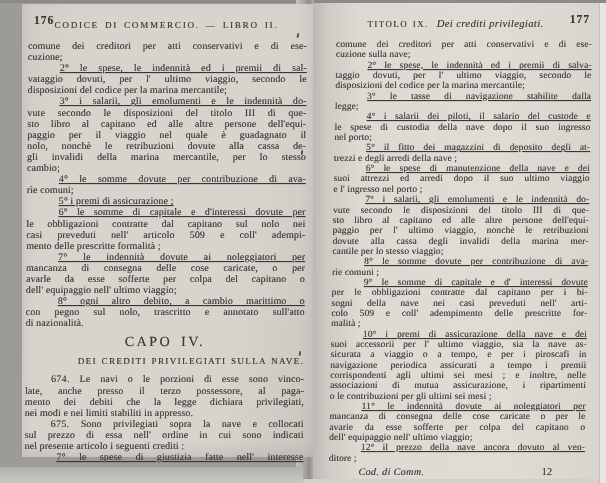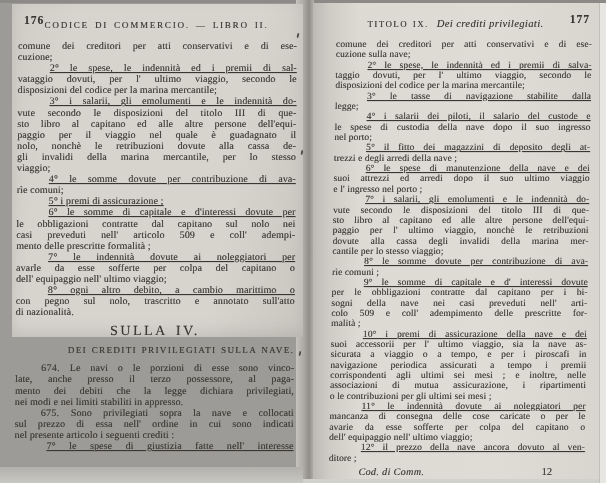--- a/index.html
+++ b/index.html
@@ -18,21 +18,21 @@
   .bottom-left-band{position:absolute;left:0;top:467px;width:303px;height:16px;
     background:linear-gradient(#b2b0ac,#c9c7c2);}
   .bottom-right-band{position:absolute;left:303px;top:479px;width:303px;height:4px;background:#d2d0cc;}
   .right-strip{position:absolute;right:0;top:3px;width:6px;height:480px;background:#e8e6e2;
     border-left:1px solid #c2c0bb;}
   .gutter{position:absolute;left:296px;top:0;width:18px;height:483px;
     background:linear-gradient(to right,#c6c3be 0%,#aba8a3 45%,var(--gutter-shadow) 72%,#b3b0ab 100%);}
 
   .page{position:absolute;color:var(--ink);
     text-shadow:0.3px 0.3px 0.6px rgba(58,55,51,0.45);}
-  .page-left{left:12px;top:4px;width:291px;height:333px;
+  .page-left{left:22px;top:4px;width:291px;height:453px;
     background:linear-gradient(100deg,#d0cdc7 0%,var(--paper-left) 18%,var(--paper-left) 72%,#c9c6c0 100%);
     box-shadow:inset 0 -6px 14px rgba(110,106,98,0.18);}
   .page-right{left:313px;top:3px;width:287px;height:476px;
     background:linear-gradient(to right,#bcb9b4 0px,#cfccc6 16px,var(--paper-right) 46px,#dfdcd6 65%,#d8d5cf 100%);}
 
   .running-head{position:absolute;top:10px;left:6px;right:8px;height:14px;text-align:center;}
   .pgnum{position:absolute;top:0;font-size:11.5px;font-weight:bold;letter-spacing:1px;}
   .pgnum-left{left:6px;}
   .pgnum-right{right:2px;text-align:center;}
   .rh-title{font-size:9px;letter-spacing:1.8px;word-spacing:2px;}
@@ -82,36 +82,37 @@
           <div class="ln end">cuzione;</div>
           <div class="ln ind1">2° le spese, le indennità ed i premii di sal-</div>
           <div class="ln">vataggio dovuti, per l' ultimo viaggio, secondo le</div>
           <div class="ln end">disposizioni del codice per la marina mercantile;</div>
           <div class="ln ind1">3° i salarii, gli emolumenti e le indennità do-</div>
           <div class="ln">vute secondo le disposizioni del titolo III di que-</div>
           <div class="ln">sto libro al capitano ed alle altre persone dell'equi-</div>
           <div class="ln">paggio per il viaggio nel quale è guadagnato il</div>
           <div class="ln">nolo, nonchè le retribuzioni dovute alla cassa de-</div>
           <div class="ln">gli invalidi della marina mercantile, per lo stesso</div>
-          <div class="ln end">viaggio;</div>
+          <div class="ln end">cambio;</div>
           <div class="ln ind1">4° le somme dovute per contribuzione di ava-</div>
           <div class="ln end">rìe comuni;</div>
           <div class="ln ind1 end">5° i premi di assicurazione ;</div>
           <div class="ln ind1">6° le somme di capitale e d'interessi dovute per</div>
           <div class="ln">le obbligazioni contratte dal capitano sul nolo nei</div>
           <div class="ln">casi preveduti nell' articolo 509 e coll' adempi-</div>
           <div class="ln end">mento delle prescritte formalità ;</div>
           <div class="ln ind1">7° le indennità dovute ai noleggiatori per</div>
+          <div class="ln">mancanza di consegna delle cose caricate, o per</div>
           <div class="ln">avarle da esse sofferte per colpa del capitano o</div>
           <div class="ln end">dell' equipaggio nell' ultimo viaggio;</div>
           <div class="ln ind1">8° ogni altro debito, a cambio marittimo o</div>
           <div class="ln">con pegno sul nolo, trascritto e annotato sull'atto</div>
           <div class="ln end">di nazionalità.</div>
         </div>
-      <div class="chap-head">SULLA IV.</div>
+      <div class="chap-head">CAPO IV.</div>
       <div class="chap-sub">DEI CREDITI PRIVILEGIATI SULLA NAVE.</div>
       <div>
           <div class="ln ind2"><b class="artnum">674.</b> Le navi o le porzioni di esse sono vinco-</div>
           <div class="ln">late, anche presso il terzo possessore, al paga-</div>
           <div class="ln">mento dei debiti che la legge dichiara privilegiati,</div>
           <div class="ln end">nei modi e nei limiti stabiliti in appresso.</div>
           <div class="ln ind2"><b class="artnum">675.</b> Sono privilegiati sopra la nave e collocati</div>
           <div class="ln">sul prezzo di essa nell' ordine in cui sono indicati</div>
           <div class="ln end">nel presente articolo i seguenti crediti :</div>
           <div class="ln ind1">7° le spese di giustizia fatte nell' interesse</div>

